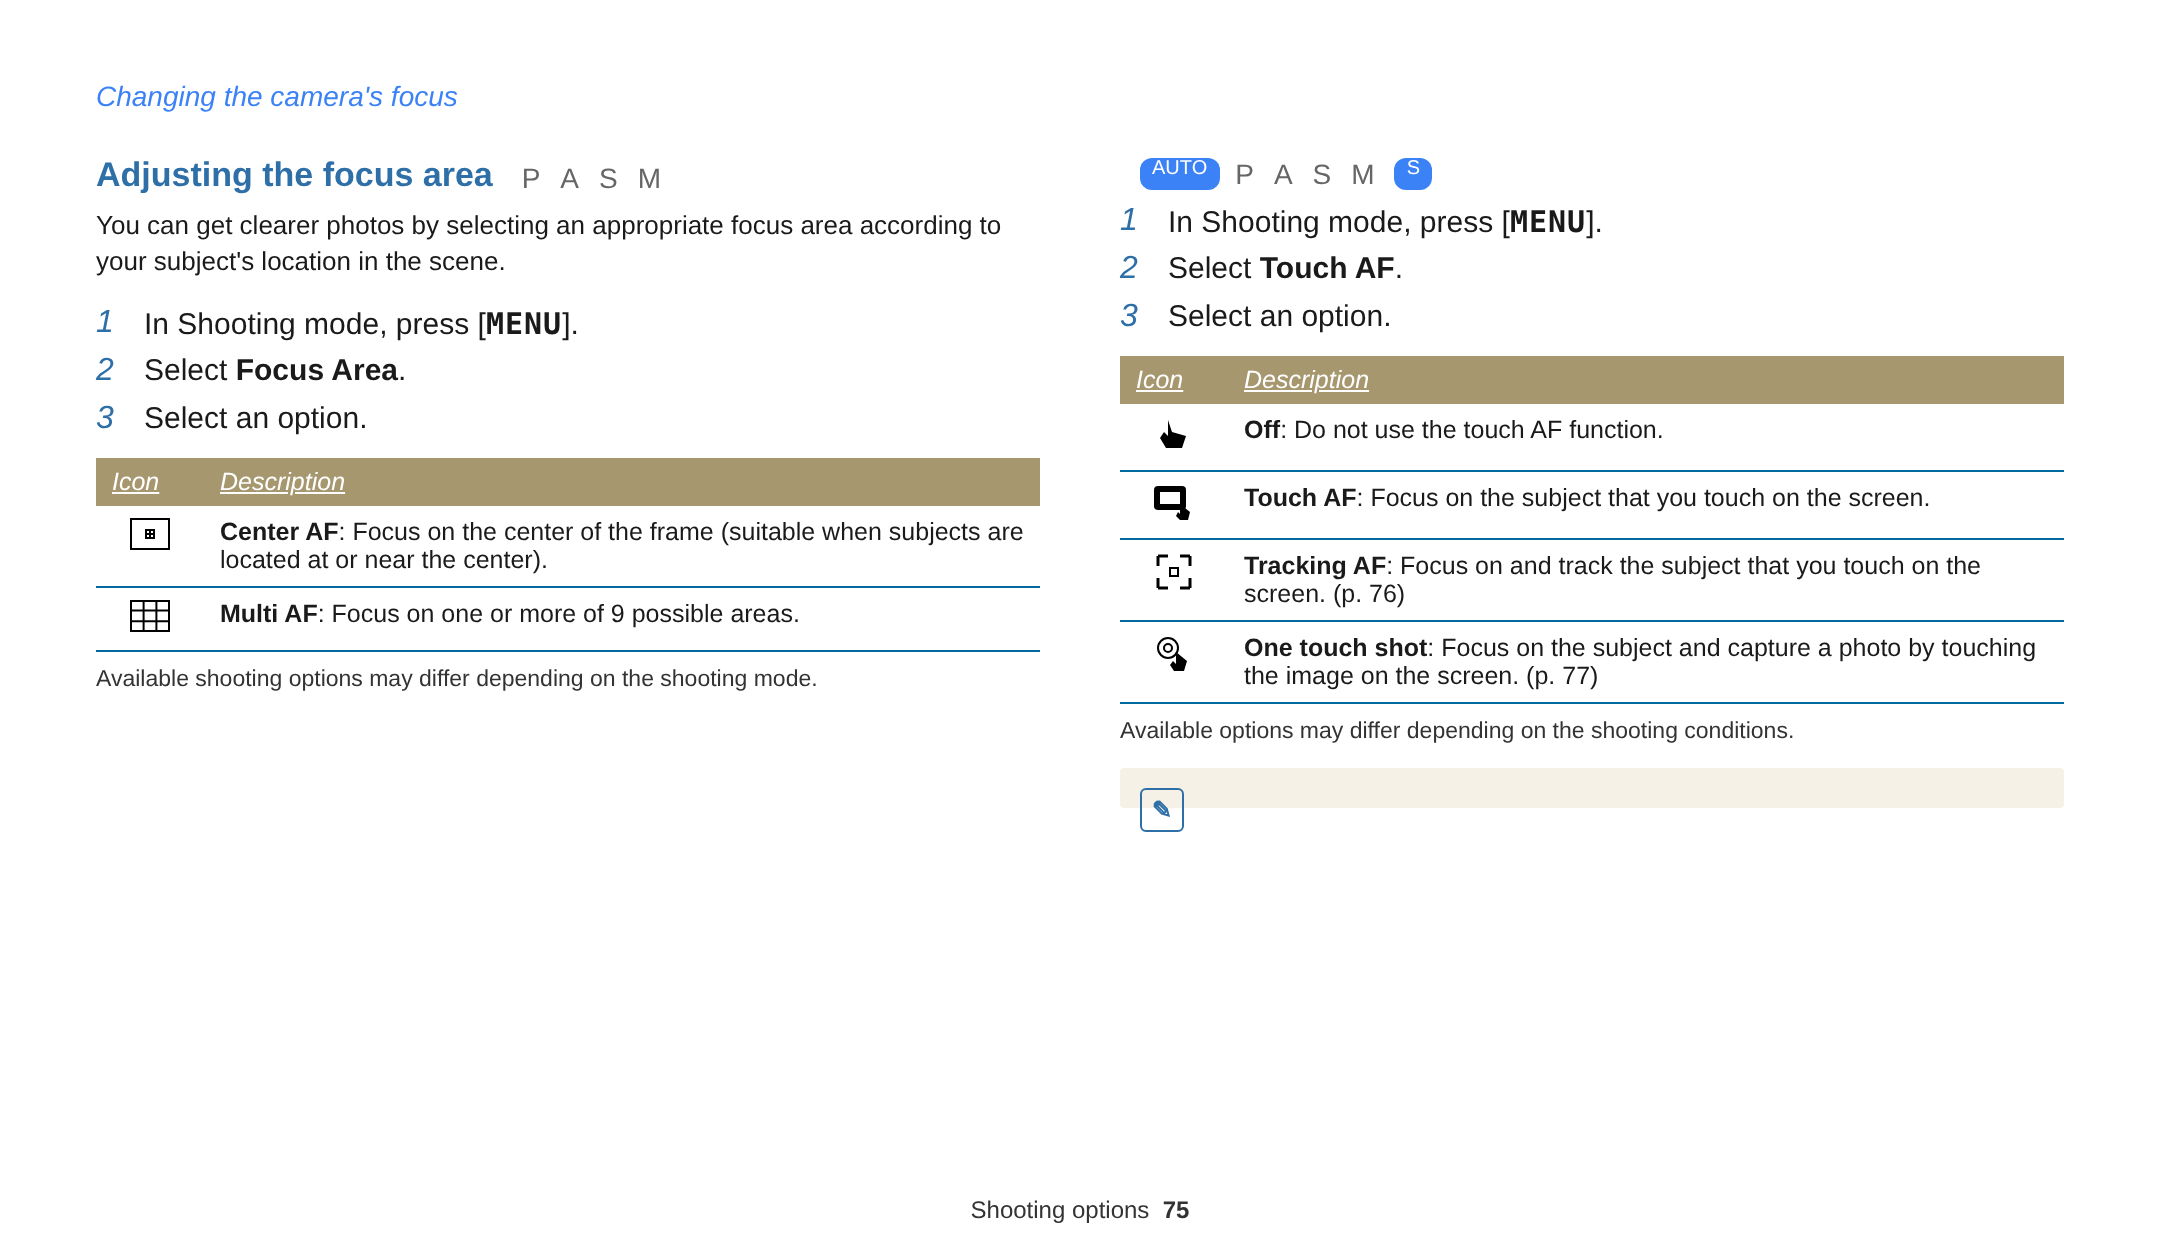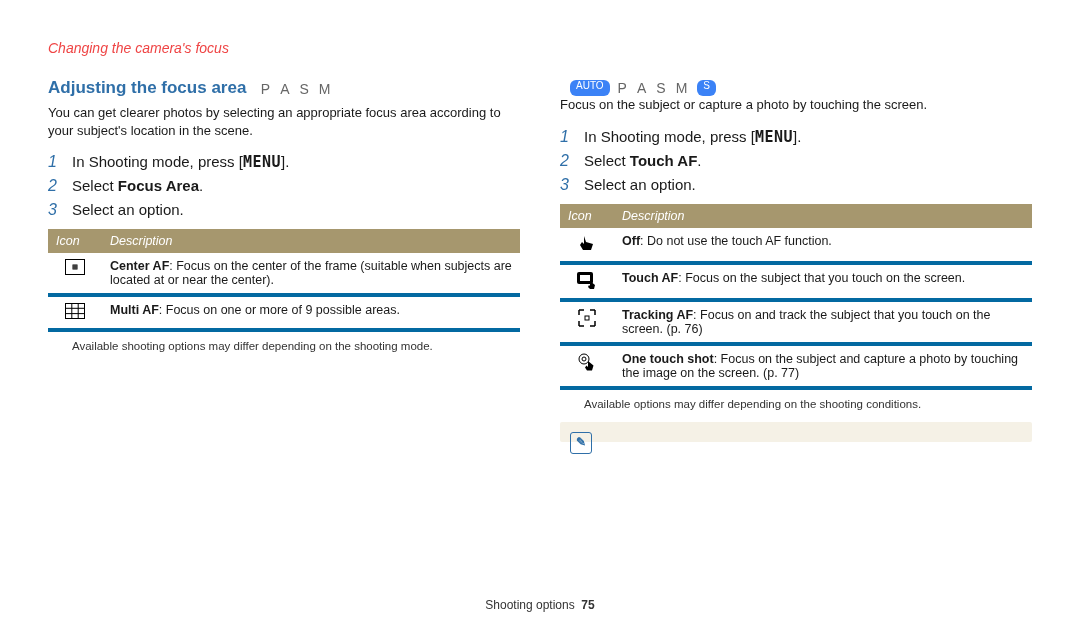--- a/index.html
+++ b/index.html
@@ -4,46 +4,46 @@
 <style>
   * { margin: 0; padding: 0; box-sizing: border-box; }
   body {
     font-family: "Segoe UI", Arial, sans-serif;
     background: #fff;
     width: 1080px;
     height: 630px;
     padding: 40px 48px;
     color: #1a1a1a;
   }
-  .header-line { font-style: italic; font-size: 14px; color: #ef4444; margin-bottom: 22px; }
+  .header-line { font-style: italic; font-size: 14px; color: #3b82f6; margin-bottom: 22px; }
   .columns { display: flex; gap: 40px; }
   .col { flex: 1; }
   .section-title {
     color: #2f6fa8;
     font-size: 17px;
     font-weight: 600;
     display: inline-block;
     margin-bottom: 6px;
   }
   .mode-letters { display: inline-flex; gap: 8px; margin-left: 10px; font-size: 14px; color: #666; letter-spacing: 2px; vertical-align: middle; }
   .mode-letters .pill { background:#3b82f6; color:#fff; border-radius:6px; padding:0 6px; font-size:10px; letter-spacing:0; }
   .intro { font-size: 13px; line-height: 1.35; margin-bottom: 14px; }
   .steps { margin-bottom: 10px; }
   .step { display: flex; gap: 10px; margin: 6px 0; font-size: 15px; }
   .step-num { font-style: italic; color: #2f6fa8; font-size: 16px; width: 14px; }
   .step-text span.menu { font-weight: 700; letter-spacing: 0.5px; font-family: monospace; }
   .bold { font-weight: 700; }
   table.icon-table { border-collapse: collapse; width: 100%; font-size: 12.5px; }
-  table.icon-table thead tr { background: #a6976e; color: #fff; }
+  table.icon-table thead tr { background: #a6976e; color: #fff; text-decoration: underline; }
   table.icon-table th { text-align: left; padding: 5px 8px; font-style: italic; font-weight: 500; }
   table.icon-table th.icon-h { width: 54px; }
-  table.icon-table td { padding: 6px 8px; border-bottom: 4px solid #0369a1; vertical-align: top; }
+  table.icon-table td { padding: 6px 8px; border-bottom: 1px solid #0369a1; vertical-align: top; }
   table.icon-table td.icon-cell { text-align: center; }
   .icon-box { display:inline-block; }
-  .footnote { font-size: 11.5px; color: #333; margin-top: 8px; margin-left: 24px; }
+  .footnote { font-size: 11.5px; color: #333; margin-top: 8px; margin-left: 0; }
   .note-box {
     background: #f5f1e6;
     padding: 10px 12px 10px 44px;
     font-size: 12px;
     line-height: 1.4;
     position: relative;
     margin-top: 12px;
     border-radius: 2px;
   }
   .note-box .note-icon {
@@ -125,21 +125,20 @@
     <div>
       <span class="mode-letters">
         <span class="pill">AUTO</span>
         <span>P</span>
         <span>A</span>
         <span>S</span>
         <span>M</span>
         <span class="pill">S</span>
       </span>
     </div>
-    <p class="intro">Focus on the subject or capture a photo by touching the screen.</p>
 
     <div class="steps">
       <div class="step">
         <span class="step-num">1</span>
         <span class="step-text"><span>In Shooting mode, press [</span><span class="menu">MENU</span><span>].</span></span>
       </div>
       <div class="step">
         <span class="step-num">2</span>
         <span class="step-text"><span>Select </span><span class="bold">Touch AF</span><span>.</span></span>
       </div>

